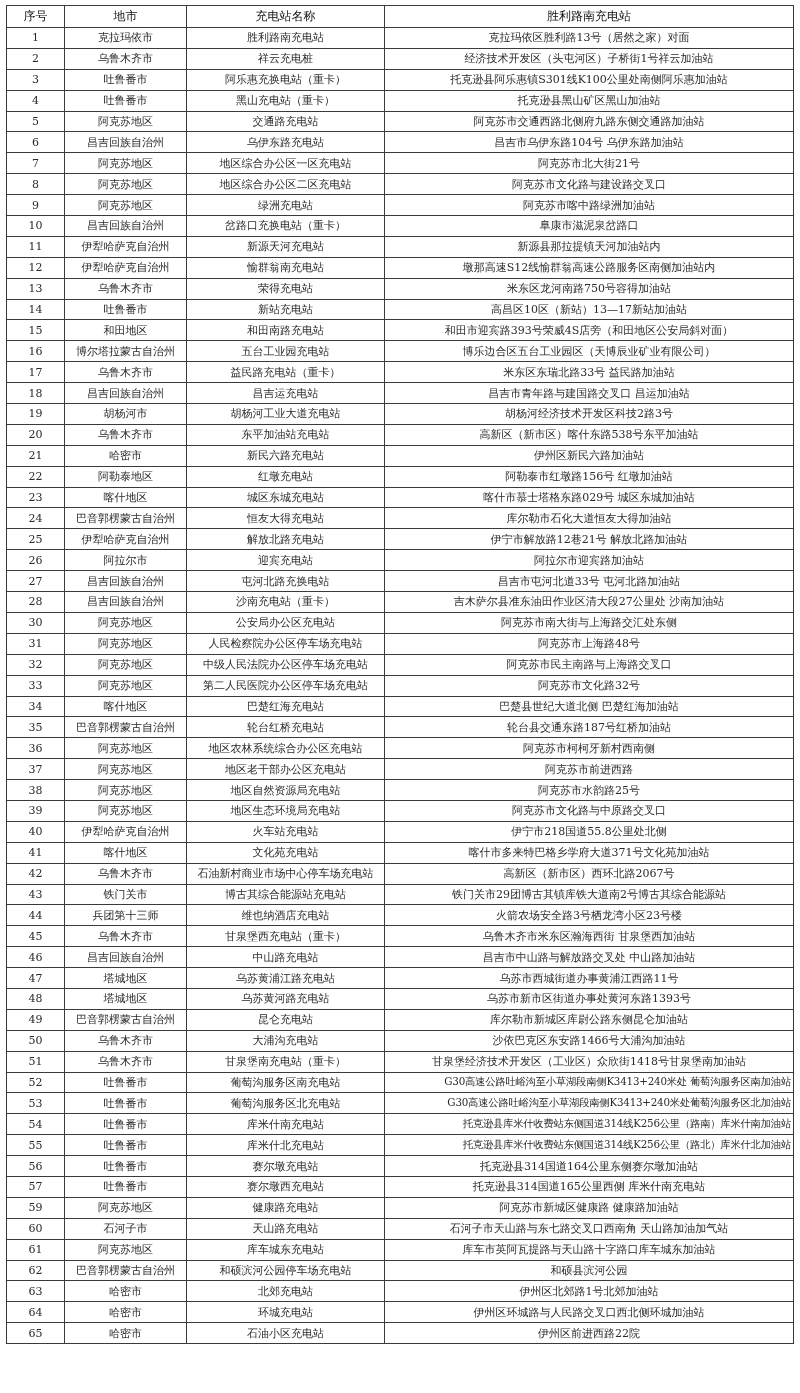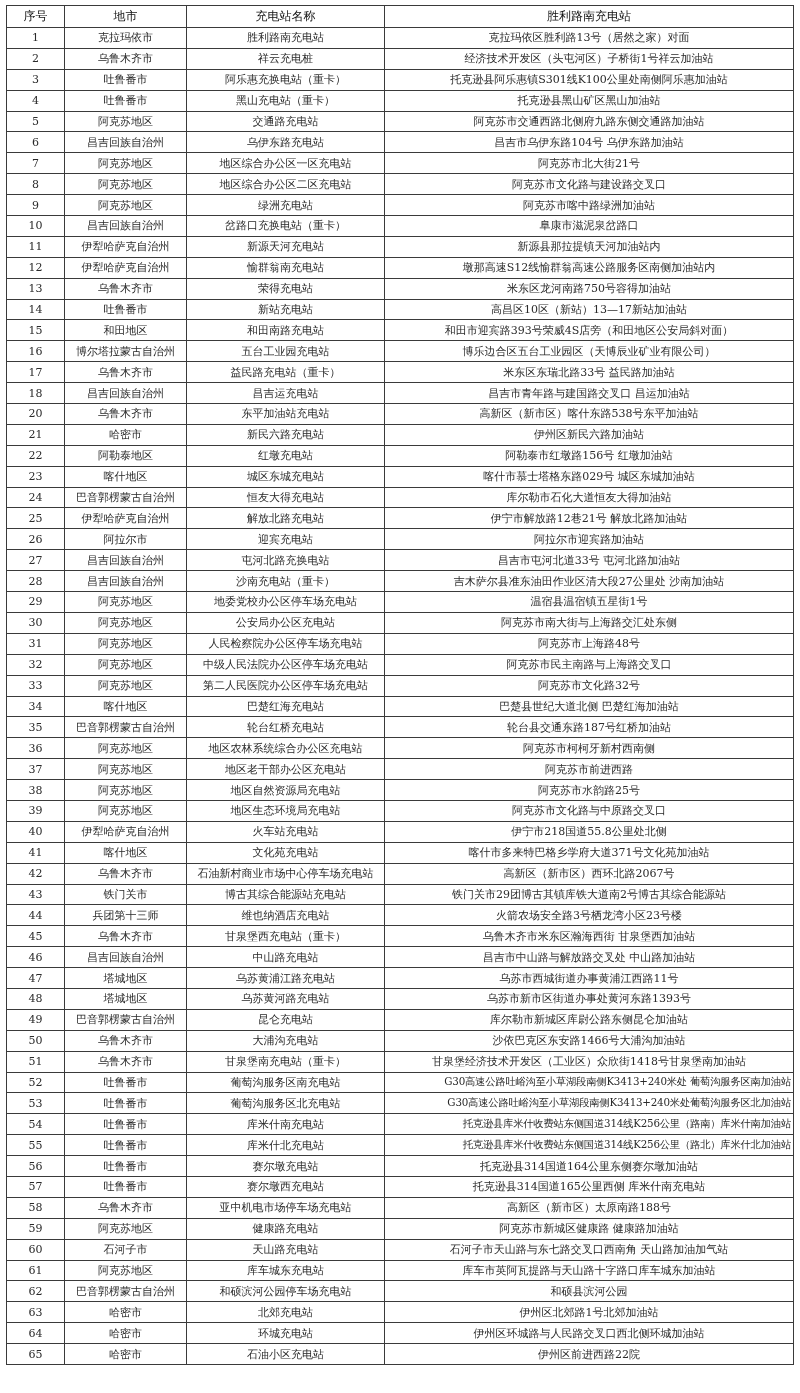--- a/index.html
+++ b/index.html
@@ -139,20 +139,26 @@
         <td class="name">益民路充电站（重卡）</td>
         <td class="addr">米东区东瑞北路33号 益民路加油站</td>
       </tr>
       <tr>
         <td class="idx">18</td>
         <td class="city">昌吉回族自治州</td>
         <td class="name">昌吉运充电站</td>
         <td class="addr">昌吉市青年路与建国路交叉口 昌运加油站</td>
       </tr>
       <tr>
+        <td class="idx">19</td>
+        <td class="city">胡杨河市</td>
+        <td class="name">胡杨河工业大道充电站</td>
+        <td class="addr">胡杨河经济技术开发区科技2路3号</td>
+      </tr>
+      <tr>
         <td class="idx">20</td>
         <td class="city">乌鲁木齐市</td>
         <td class="name">东平加油站充电站</td>
         <td class="addr">高新区（新市区）喀什东路538号东平加油站</td>
       </tr>
       <tr>
         <td class="idx">21</td>
         <td class="city">哈密市</td>
         <td class="name">新民六路充电站</td>
         <td class="addr">伊州区新民六路加油站</td>
@@ -193,26 +199,20 @@
         <td class="name">屯河北路充换电站</td>
         <td class="addr">昌吉市屯河北道33号 屯河北路加油站</td>
       </tr>
       <tr>
         <td class="idx">28</td>
         <td class="city">昌吉回族自治州</td>
         <td class="name">沙南充电站（重卡）</td>
         <td class="addr">吉木萨尔县准东油田作业区清大段27公里处 沙南加油站</td>
       </tr>
       <tr>
-        <td class="idx">29</td>
-        <td class="city">阿克苏地区</td>
-        <td class="name">地委党校办公区停车场充电站</td>
-        <td class="addr">温宿县温宿镇五星街1号</td>
-      </tr>
-      <tr>
         <td class="idx">30</td>
         <td class="city">阿克苏地区</td>
         <td class="name">公安局办公区充电站</td>
         <td class="addr">阿克苏市南大街与上海路交汇处东侧</td>
       </tr>
       <tr>
         <td class="idx">31</td>
         <td class="city">阿克苏地区</td>
         <td class="name">人民检察院办公区停车场充电站</td>
         <td class="addr">阿克苏市上海路48号</td>
@@ -367,26 +367,20 @@
         <td class="name">赛尔墩充电站</td>
         <td class="addr">托克逊县314国道164公里东侧赛尔墩加油站</td>
       </tr>
       <tr>
         <td class="idx">57</td>
         <td class="city">吐鲁番市</td>
         <td class="name">赛尔墩西充电站</td>
         <td class="addr">托克逊县314国道165公里西侧 库米什南充电站</td>
       </tr>
       <tr>
-        <td class="idx">58</td>
-        <td class="city">乌鲁木齐市</td>
-        <td class="name">亚中机电市场停车场充电站</td>
-        <td class="addr">高新区（新市区）太原南路188号</td>
-      </tr>
-      <tr>
         <td class="idx">59</td>
         <td class="city">阿克苏地区</td>
         <td class="name">健康路充电站</td>
         <td class="addr">阿克苏市新城区健康路 健康路加油站</td>
       </tr>
       <tr>
         <td class="idx">60</td>
         <td class="city">石河子市</td>
         <td class="name">天山路充电站</td>
         <td class="addr">石河子市天山路与东七路交叉口西南角 天山路加油加气站</td>

